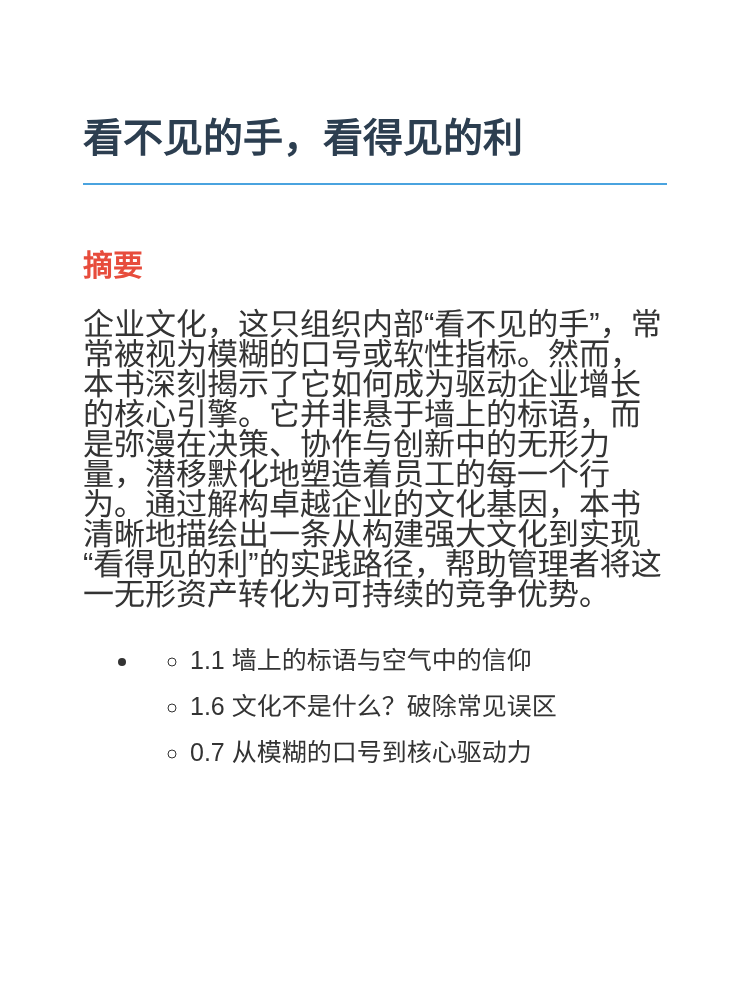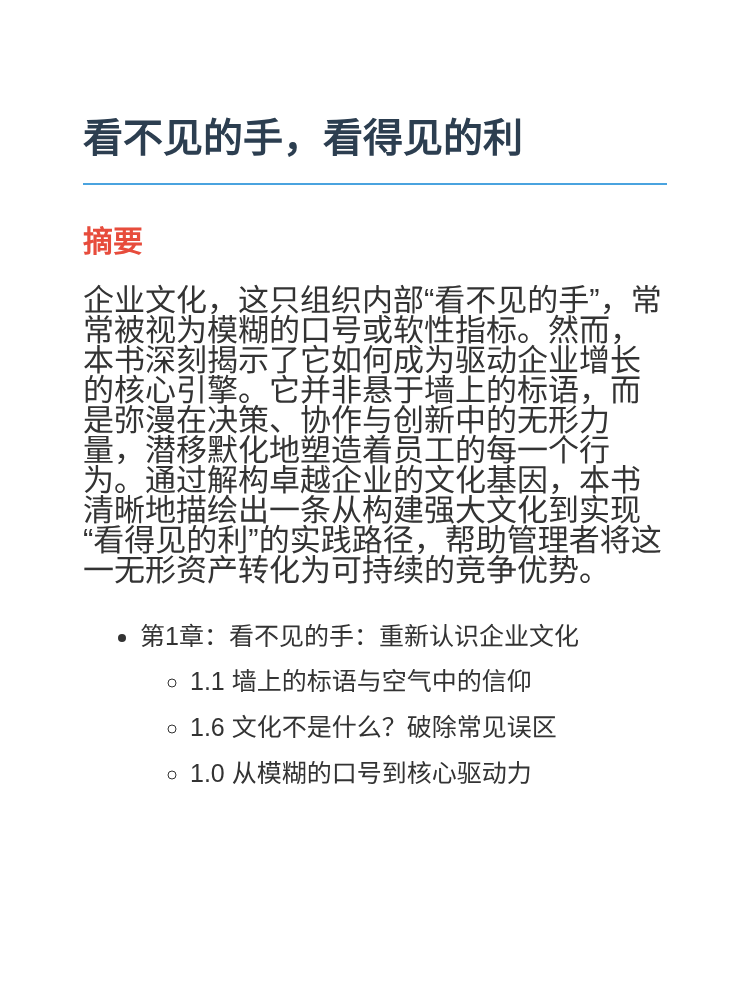--- a/index.html
+++ b/index.html
@@ -33,21 +33,21 @@
     font-weight: 700;
     color: var(--title-text);
     padding-bottom: 22px;
     border-bottom: 2px solid var(--accent-rule);
   }
   h2.section-heading {
     font-size: 30px;
     line-height: 1.15;
     font-weight: 700;
     color: var(--section-heading);
-    margin-top: 40px;
+    margin-top: 64px;
   }
   p.abstract-body {
     margin-top: 26px;
     font-size: 31px;
     line-height: 30px;
     color: var(--body-text);
   }
   ul.toc-list {
     margin-top: 30px;
     padding-left: 57px;
@@ -86,25 +86,24 @@
 
     <h1 class="doc-title">看不见的手，看得见的利</h1>
 
     <h2 class="section-heading">摘要</h2>
 
     <p class="abstract-body">企业文化，这只组织内部“看不见的手”，常常被视为模糊的口号或软性指标。然而，本书深刻揭示了它如何成为驱动企业增长的核心引擎。它并非悬于墙上的标语，而是弥漫在决策、协作与创新中的无形力量，潜移默化地塑造着员工的每一个行为。通过解构卓越企业的文化基因，本书清晰地描绘出一条从构建强大文化到实现“看得见的利”的实践路径，帮助管理者将这一无形资产转化为可持续的竞争优势。</p>
 
 
     <ul class="toc-list">
       <li class="toc-chapter">
-        <span>第1章：看不见的手：重新认识企业文化</span>
         <ul class="toc-sections">
           <li class="toc-section">1.1 墙上的标语与空气中的信仰</li>
           <li class="toc-section">1.6 文化不是什么？破除常见误区</li>
-          <li class="toc-section">1.0 从模糊的口号到核心驱动力</li>
+          <li class="toc-section">0.7 从模糊的口号到核心驱动力</li>
         </ul>
       </li>
     </ul>
 
   </div>
 
   <footer class="page-footer">
     <span>第 1 页，共 189 页</span>
   </footer>
 </div>

